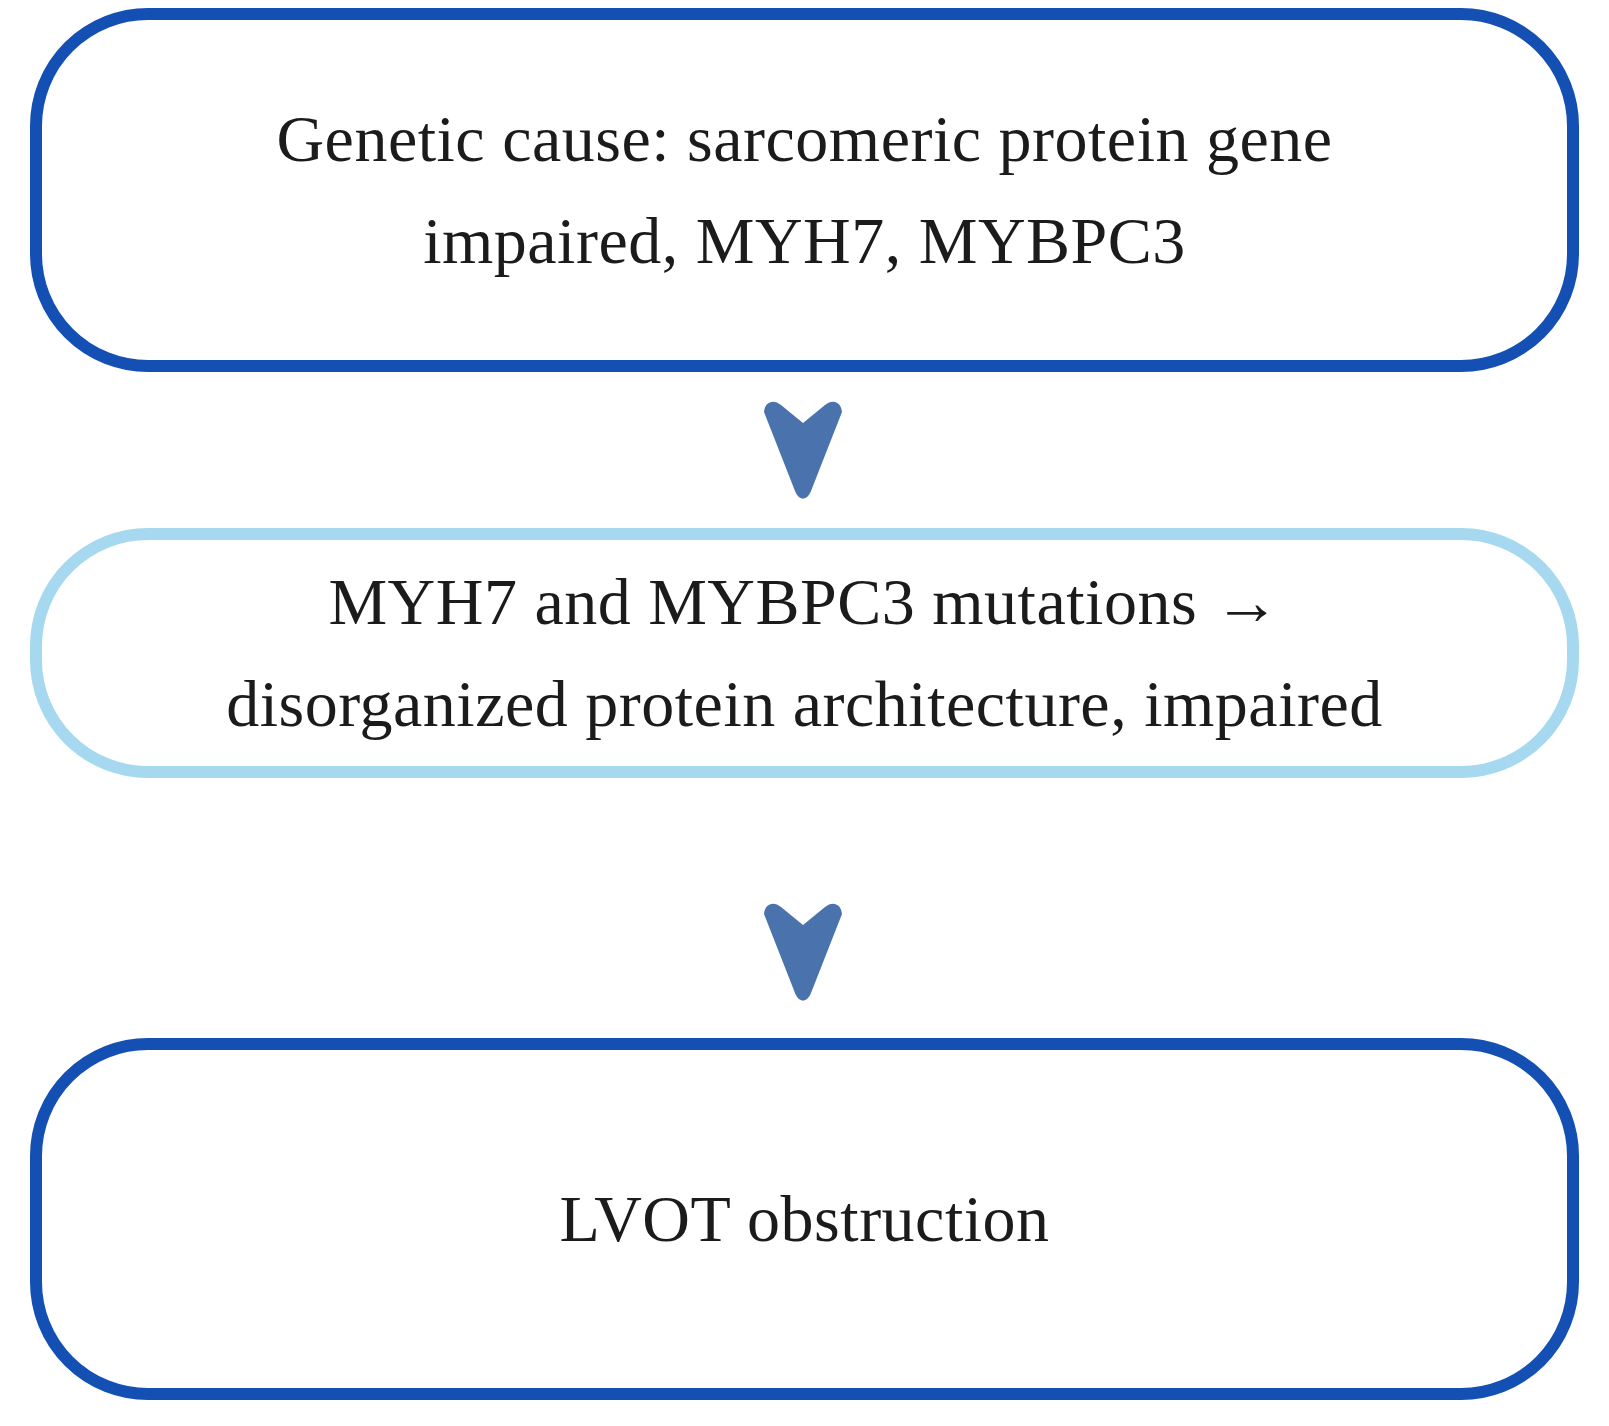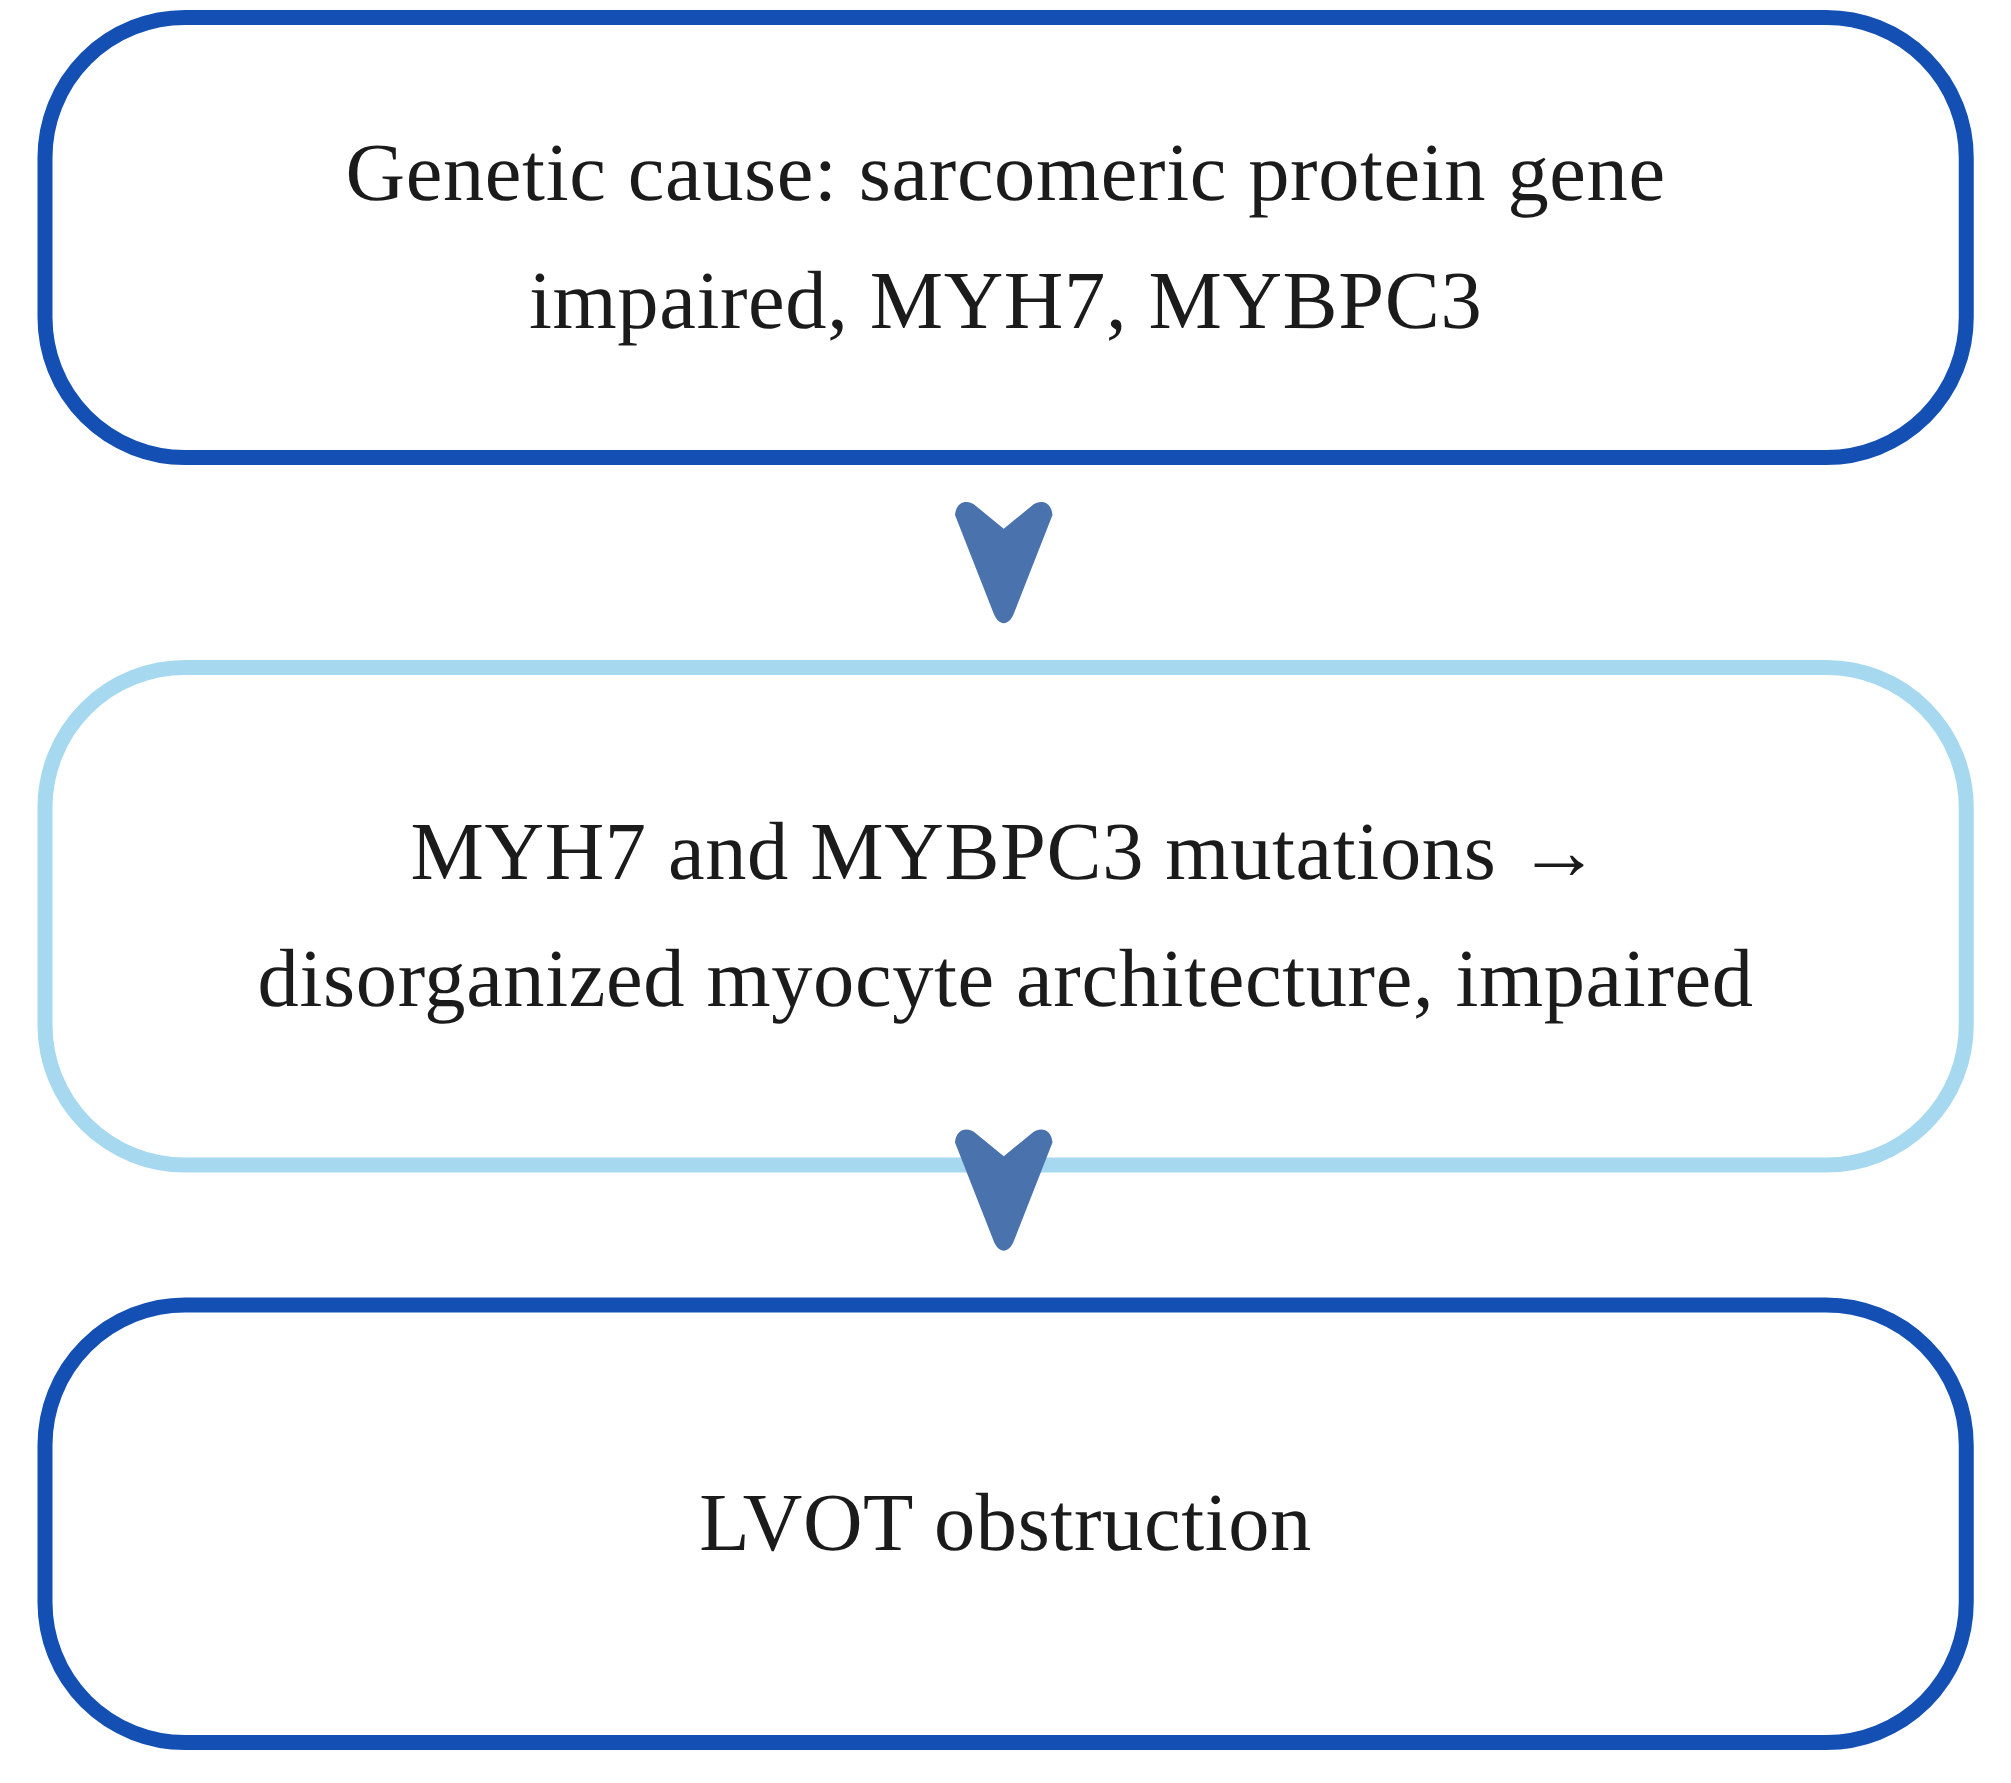--- a/index.html
+++ b/index.html
@@ -63,24 +63,24 @@
                C 8 5, 17 3, 24 9
                L 46 27
                L 68 9
                C 75 3, 84 5, 85 16
                L 54 95
                C 50 105, 42 105, 38 95
                Z" style="fill: rgb(74, 115, 174);"></path>
     </svg>
   </div>
 
-  <div class="flow-box" style="top: 528px; height: 410px; border-color: rgb(166, 217, 240);">
+  <div class="flow-box" style="top: 528px; height: 250px; border-color: rgb(166, 217, 240);">
     <div class="box-text">
       <div>MYH7 and MYBPC3 mutations →</div>
-      <div>disorganized myocyte architecture, impaired</div>
+      <div>disorganized protein architecture, impaired</div>
     </div>
   </div>
 
   <div class="arrow-wrap" style="top:898px; left:757px;">
     <svg viewBox="0 0 92 106" xmlns="http://www.w3.org/2000/svg">
       <path d="M 7 16
                C 8 5, 17 3, 24 9
                L 46 27
                L 68 9
                C 75 3, 84 5, 85 16

